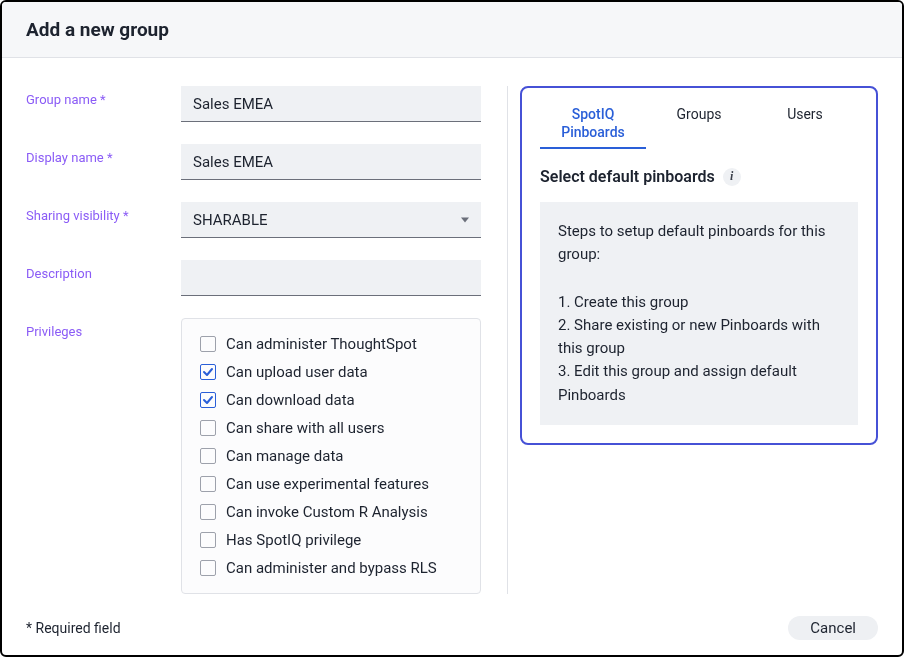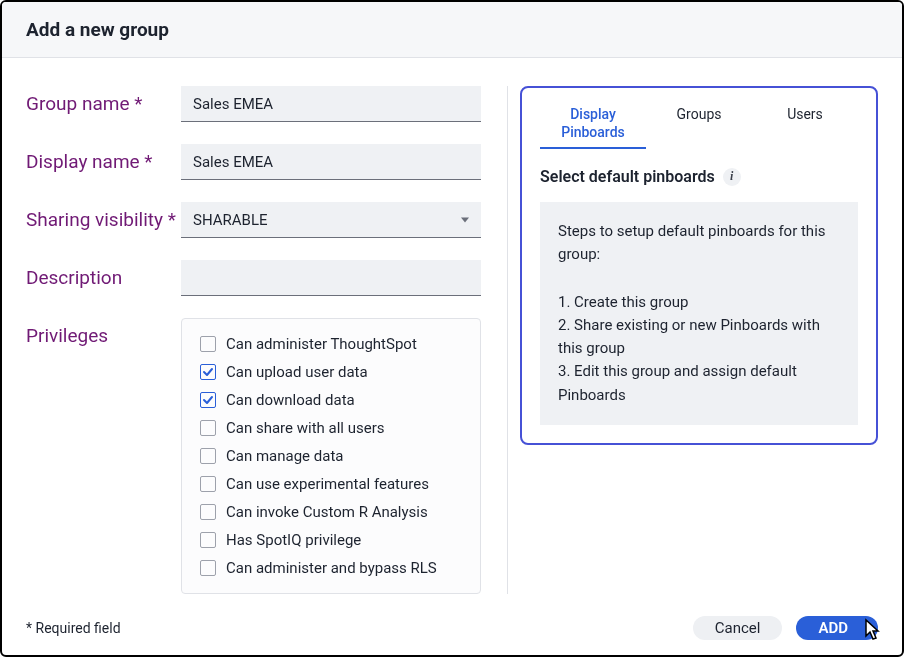--- a/index.html
+++ b/index.html
@@ -50,22 +50,22 @@
   .right-col {
     flex: 1;
     padding-left: 6px;
   }
   .form-row {
     display: flex;
     align-items: flex-start;
   }
   .form-label {
     flex: 0 0 155px;
-    font-size: 19px;
-    color: #701a75;
+    font-size: 13px;
+    color: #8b5cf6;
     padding-top: 6px;
   }
   .form-field {
     flex: 1;
   }
   .text-input {
     width: 100%;
     height: 36px;
     background: #eff1f4;
     border: none;
@@ -329,21 +329,21 @@
       </div>
 
     </div>
 
     <div class="divider"></div>
 
     <div class="right-col">
       <div class="right-panel">
         <div class="tabs" id="tabs">
             <div class="tab active">
-              <span>Display</span>
+              <span>SpotIQ</span>
               <span>Pinboards</span>
             </div>
             <div class="tab">Groups</div>
             <div class="tab">Users</div>
           </div>
         <div class="section-title">
           <span>Select default pinboards</span>
           <span class="info-badge">i</span>
         </div>
         <div class="steps-box">
@@ -353,23 +353,15 @@
           <div>3. Edit this group and assign default Pinboards</div>
         </div>
       </div>
     </div>
   </div>
 
   <div class="modal-footer">
     <div class="req-note">* Required field</div>
     <div class="footer-actions">
       <button class="btn btn-cancel">Cancel</button>
-      <button class="btn btn-primary">
-        <span>ADD</span>
-        <span class="cursor-icon">
-          <svg width="22" height="24" viewBox="0 0 22 24">
-            <path d="M4 2 L4 18 L8 14 L11 21 L14 20 L11 13 L16 13 Z" fill="#fff" stroke="#000" stroke-width="1.5"></path>
-          </svg>
-        </span>
-      </button>
     </div>
   </div>
 </div>
 
 </body></html>

